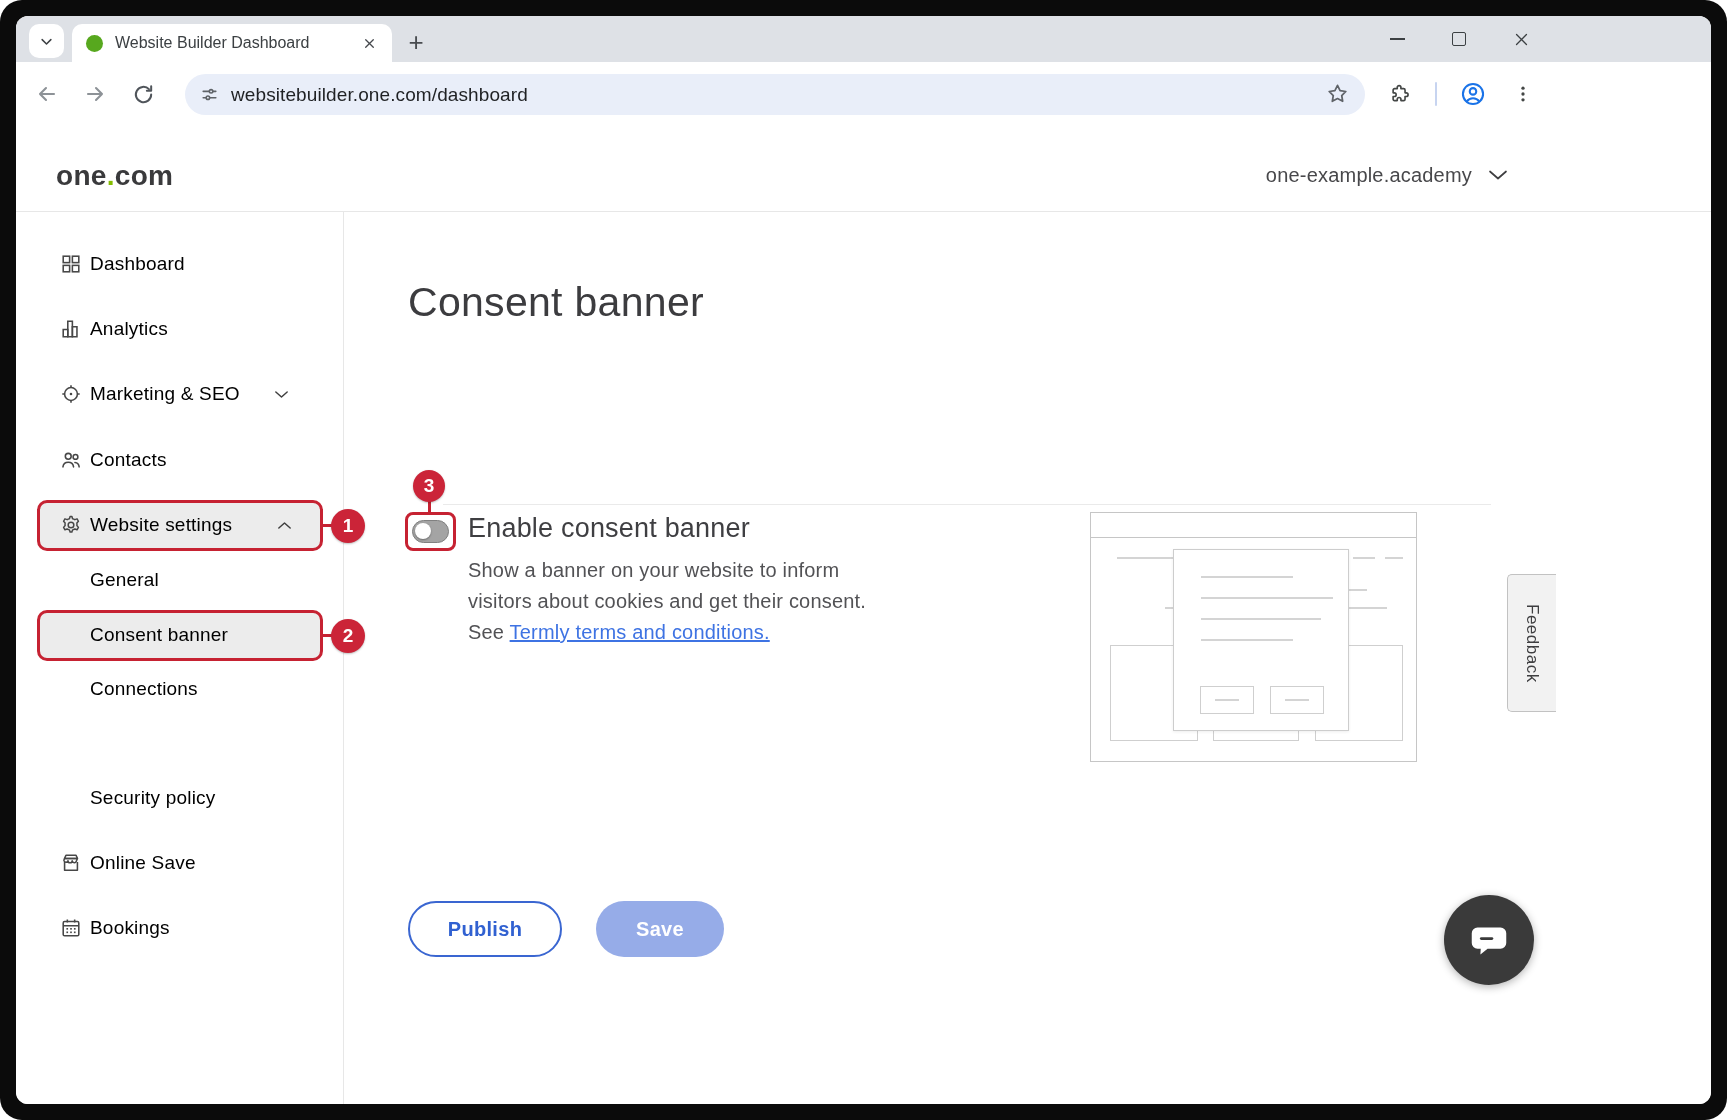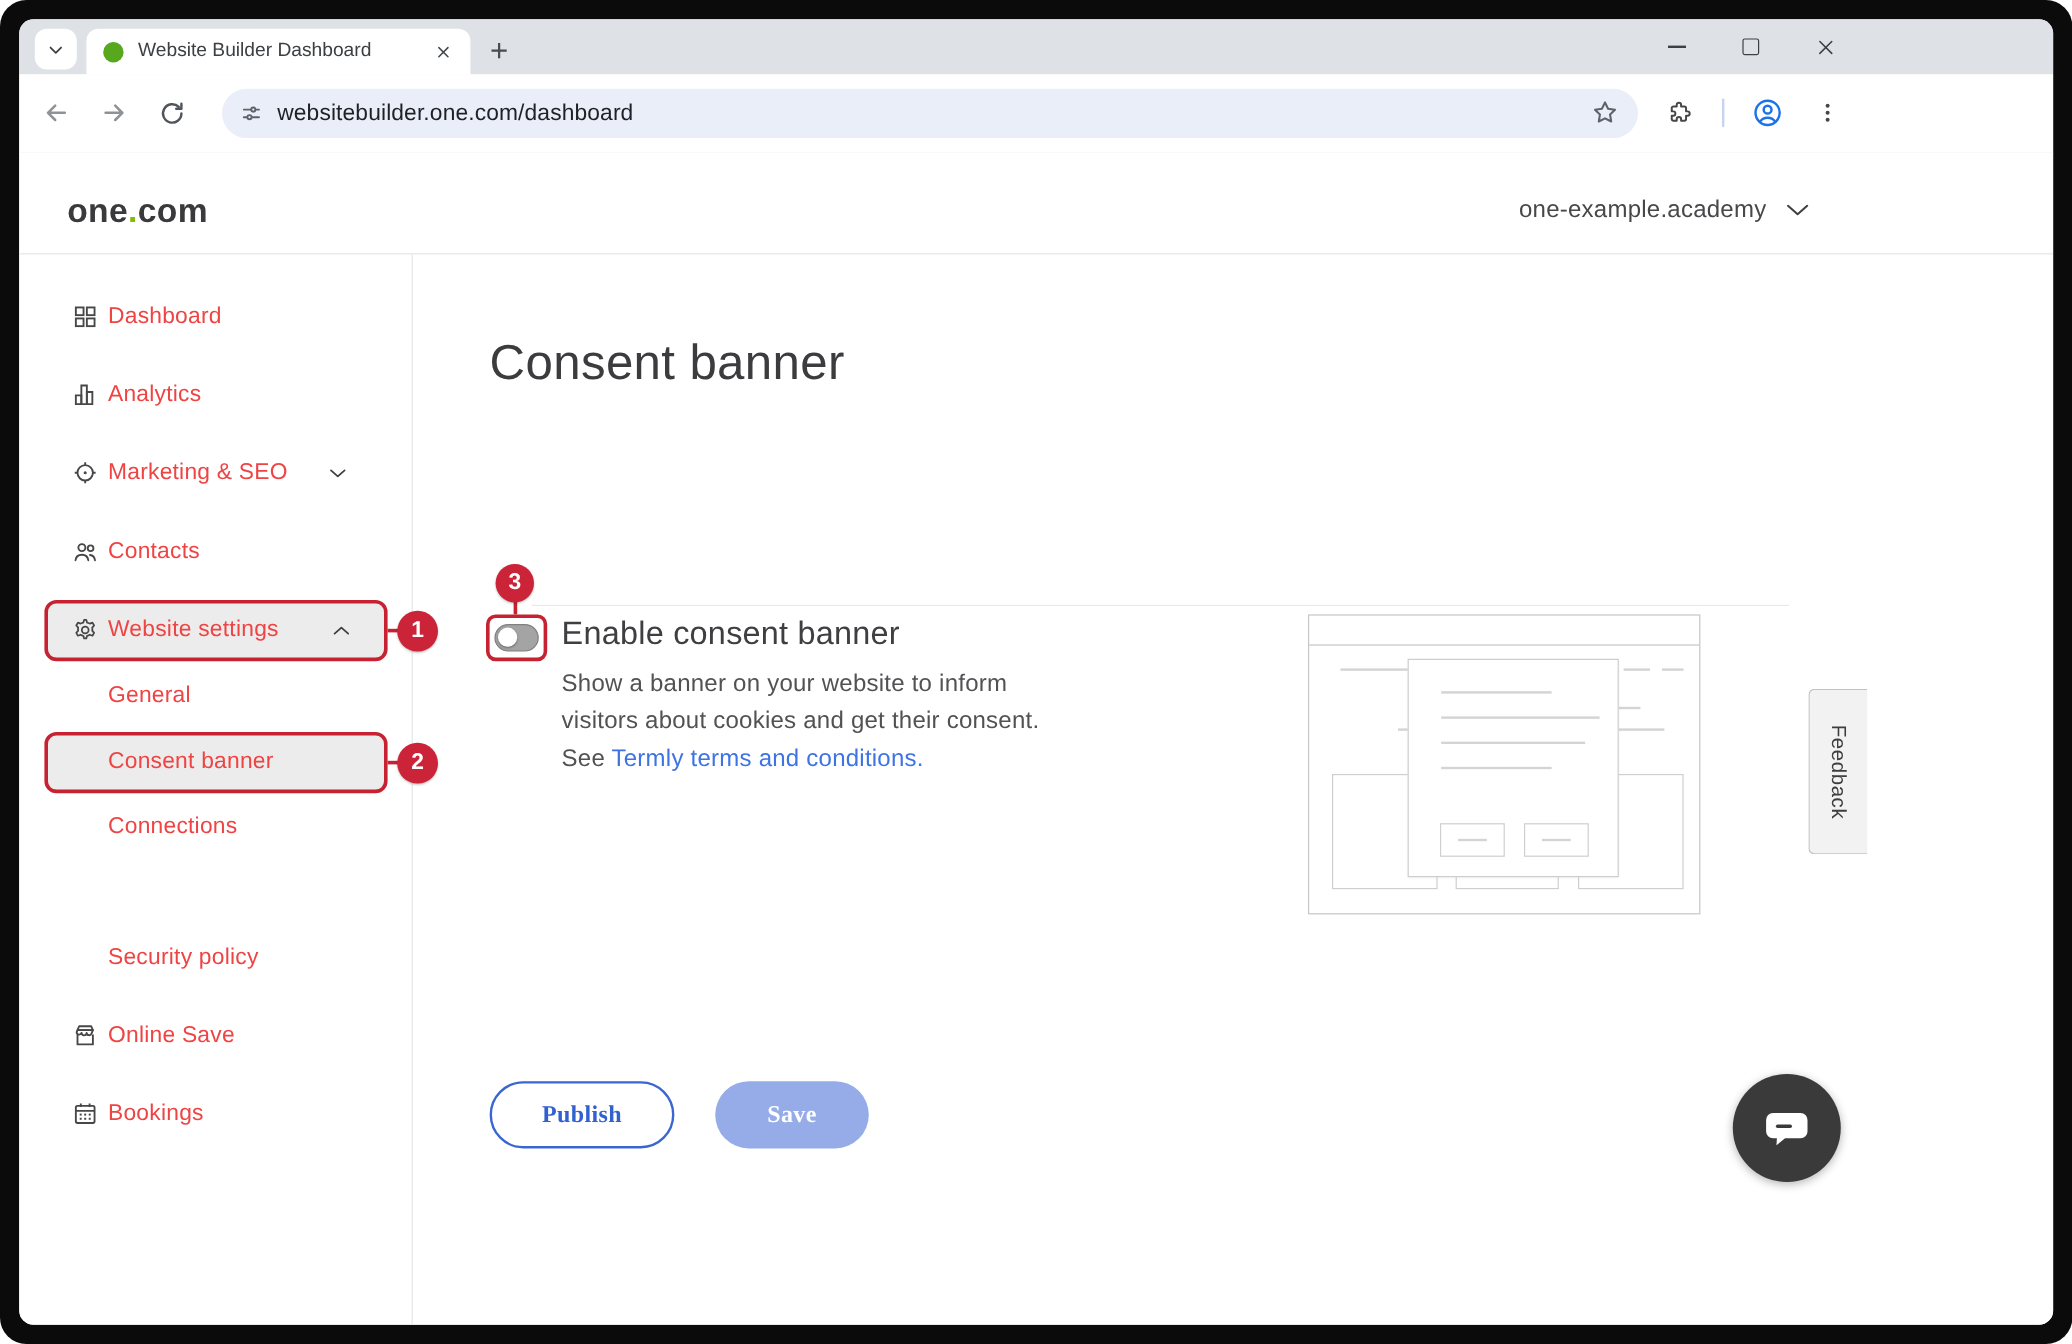--- a/index.html
+++ b/index.html
@@ -46,21 +46,21 @@
     font-size:28px;font-weight:700;color:#3a3a3c;letter-spacing:0.3px;}
   .logo-dot{color:#84bd00;}
   .domain-select{position:absolute;right:201px;top:36px;display:flex;align-items:center;gap:14px;}
   .domain-label{font-size:20px;color:#48484b;letter-spacing:0.2px;}
   .hdr-divider{position:absolute;left:0;right:0;top:84px;height:1px;background:#e7e7e7;}
   .side-divider{position:absolute;left:327px;top:85px;bottom:0;width:1px;background:#e7e7e7;}
 
   
   .side-item{position:absolute;left:21px;width:286px;height:36px;display:flex;align-items:center;cursor:pointer;}
   .s-icon{position:absolute;left:23px;top:7px;width:22px;height:22px;display:flex;}
-  .s-label{position:absolute;left:53px;top:50%;transform:translateY(-50%);font-size:19px;color:#ef4444;
+  .s-label{position:absolute;left:53px;top:50%;transform:translateY(-50%);font-size:19px;color:#000000;
     letter-spacing:0.2px;white-space:nowrap;}
   .s-chevron{position:absolute;display:flex;}
   .hl-box{position:absolute;left:21px;width:286px;height:51px;background:#ececec;
     border:3px solid #c62232;border-radius:10px;box-sizing:border-box;}
   .badge{position:absolute;width:34px;height:34px;border-radius:50%;background:#cb2438;color:#fff;
     font-size:19px;font-weight:700;display:flex;align-items:center;justify-content:center;
     box-shadow:0 1px 2px rgba(0,0,0,0.25);}
   .conn-h{position:absolute;height:3px;background:#c62232;}
   .conn-v{position:absolute;width:3px;background:#c62232;}
 
@@ -72,35 +72,35 @@
   .toggle-annot{position:absolute;left:389px;top:385px;width:51px;height:39px;border:3px solid #c62232;
     border-radius:8px;box-sizing:border-box;}
   .toggle{position:absolute;left:396px;top:393px;width:37px;height:23px;background:#a4a4a4;
     border:1.6px solid #808080;border-radius:13px;box-sizing:border-box;cursor:pointer;}
   .knob{position:absolute;left:2px;top:2px;width:16px;height:16px;background:#fff;border-radius:50%;
     box-shadow:0 1px 2px rgba(0,0,0,0.35);}
 
   .setting-title{position:absolute;left:452px;top:386px;font-size:27px;color:#3f3f42;letter-spacing:0.2px;}
   .setting-desc{position:absolute;left:452px;top:428px;width:410px;font-size:20px;line-height:31px;
     color:#525255;letter-spacing:0.2px;}
-  .setting-desc a{color:#3e73e3;cursor:pointer;}
+  .setting-desc a{color:#3e73e3;text-decoration:underline;cursor:pointer;}
 
   
   .illus{position:absolute;left:1074px;top:385px;width:325px;height:248px;border:1px solid #c6c6c6;background:#fff;}
   .il-divider{position:absolute;left:0;right:0;top:24px;height:1px;background:#c6c6c6;}
   .il-line{position:absolute;height:2px;background:#d4d4d4;}
   .il-box{position:absolute;border:1px solid #cfcfcf;background:#fff;box-sizing:border-box;}
   .il-modal{position:absolute;left:82px;top:36px;width:174px;height:180px;background:#fff;
     border:1px solid #cdcdcd;box-shadow:0 1px 3px rgba(0,0,0,0.07);z-index:2;}
   .il-btn{position:absolute;border:1px solid #cfcfcf;width:54px;height:28px;box-sizing:border-box;}
   .il-btn .il-line{left:50%;top:50%;transform:translate(-50%,-50%);width:24px;}
 
   
   .btn{position:absolute;top:774px;height:56px;border-radius:28px;display:flex;align-items:center;
-    justify-content:center;font-size:20px;font-weight:700;letter-spacing:0.3px;cursor:pointer;box-sizing:border-box;font-family:Liberation Serif, serif;}
+    justify-content:center;font-size:20px;font-weight:700;letter-spacing:0.3px;cursor:pointer;box-sizing:border-box;}
   .btn-publish{left:392px;width:154px;background:#fff;border:2px solid #3a66d1;color:#3161d1;}
   .btn-save{left:580px;width:128px;background:#96ace8;color:#ffffff;border:none;}
 
   
   .feedback-tab{position:absolute;left:1491px;top:447px;width:49px;height:138px;background:#f2f2f2;
     border:1px solid #c2c2c2;border-right:none;border-radius:5px 0 0 5px;box-sizing:border-box;
     display:flex;align-items:center;justify-content:center;cursor:pointer;z-index:5;}
   .feedback-tab span{writing-mode:vertical-rl;font-size:17px;color:#3e3e40;letter-spacing:0.5px;}
   .chat-fab{position:absolute;left:1428px;top:768px;width:90px;height:90px;border-radius:50%;
     background:#3a3a3a;display:flex;align-items:center;justify-content:center;cursor:pointer;

